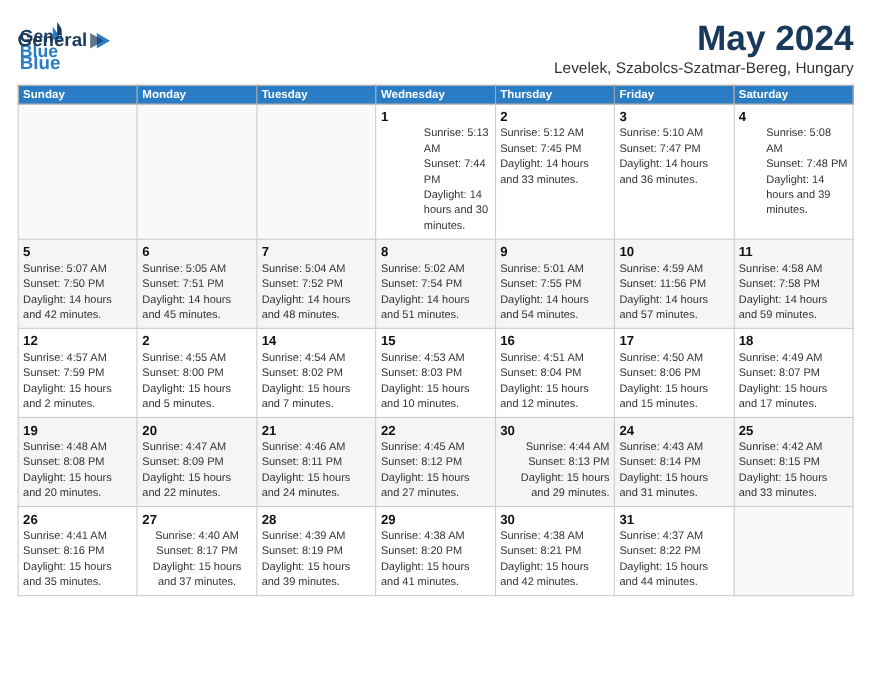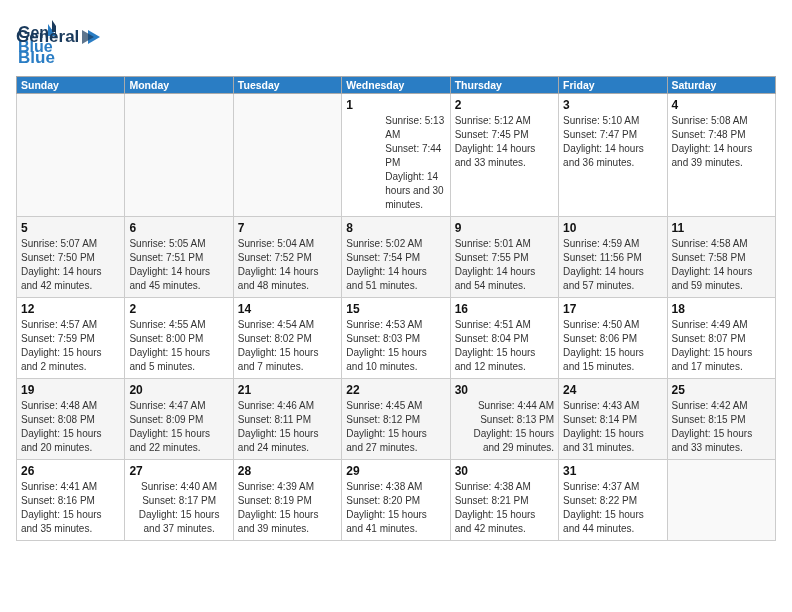--- a/index.html
+++ b/index.html
@@ -95,20 +95,24 @@
       <span style="font-size:17px;font-weight:bold;color:#1a3a5c;">General</span>
       <svg width="22" height="22" viewBox="0 0 22 22" style="margin: 0 1px;">
         <polygon points="8,4 20,11 8,18" fill="#2a7dc4"></polygon>
         <polygon points="2,4 14,11 2,18" fill="#1a3a5c" opacity="0.7"></polygon>
       </svg>
     </div>
     <div>
       <span style="font-size:17px;font-weight:bold;color:#2a7dc4;margin-left:2px;">Blue</span>
     </div>
   </div>
+  <div class="title-area">
+    <div class="title-month">May 2024</div>
+    <div class="title-location">Levelek, Szabolcs-Szatmar-Bereg, Hungary</div>
+  </div>
 </div>
 
 <table>
   <thead>
     <tr>
     <th>Sunday</th>
         <th>Monday</th>
         <th>Tuesday</th>
         <th>Wednesday</th>
         <th>Thursday</th>
@@ -134,21 +138,21 @@
 Daylight: 14 hours and 33 minutes.</div>
         </td>
         <td>
           <div class="cell-date">3</div>
           <div class="cell-detail" style="white-space: pre-line;">Sunrise: 5:10 AM
 Sunset: 7:47 PM
 Daylight: 14 hours and 36 minutes.</div>
         </td>
         <td>
           <div class="cell-date">4</div>
-          <div class="cell-detail" style="white-space: pre-line;">Sunrise: 5:08 AM
+          <div class="cell-detail" style="white-space: pre-line; margin-left: 25px;">Sunrise: 5:08 AM
 Sunset: 7:48 PM
 Daylight: 14 hours and 39 minutes.</div>
         </td>
       </tr>
       <tr>
         <td>
           <div class="cell-date">5</div>
           <div class="cell-detail" style="white-space: pre-line;">Sunrise: 5:07 AM
 Sunset: 7:50 PM
 Daylight: 14 hours and 42 minutes.</div>

